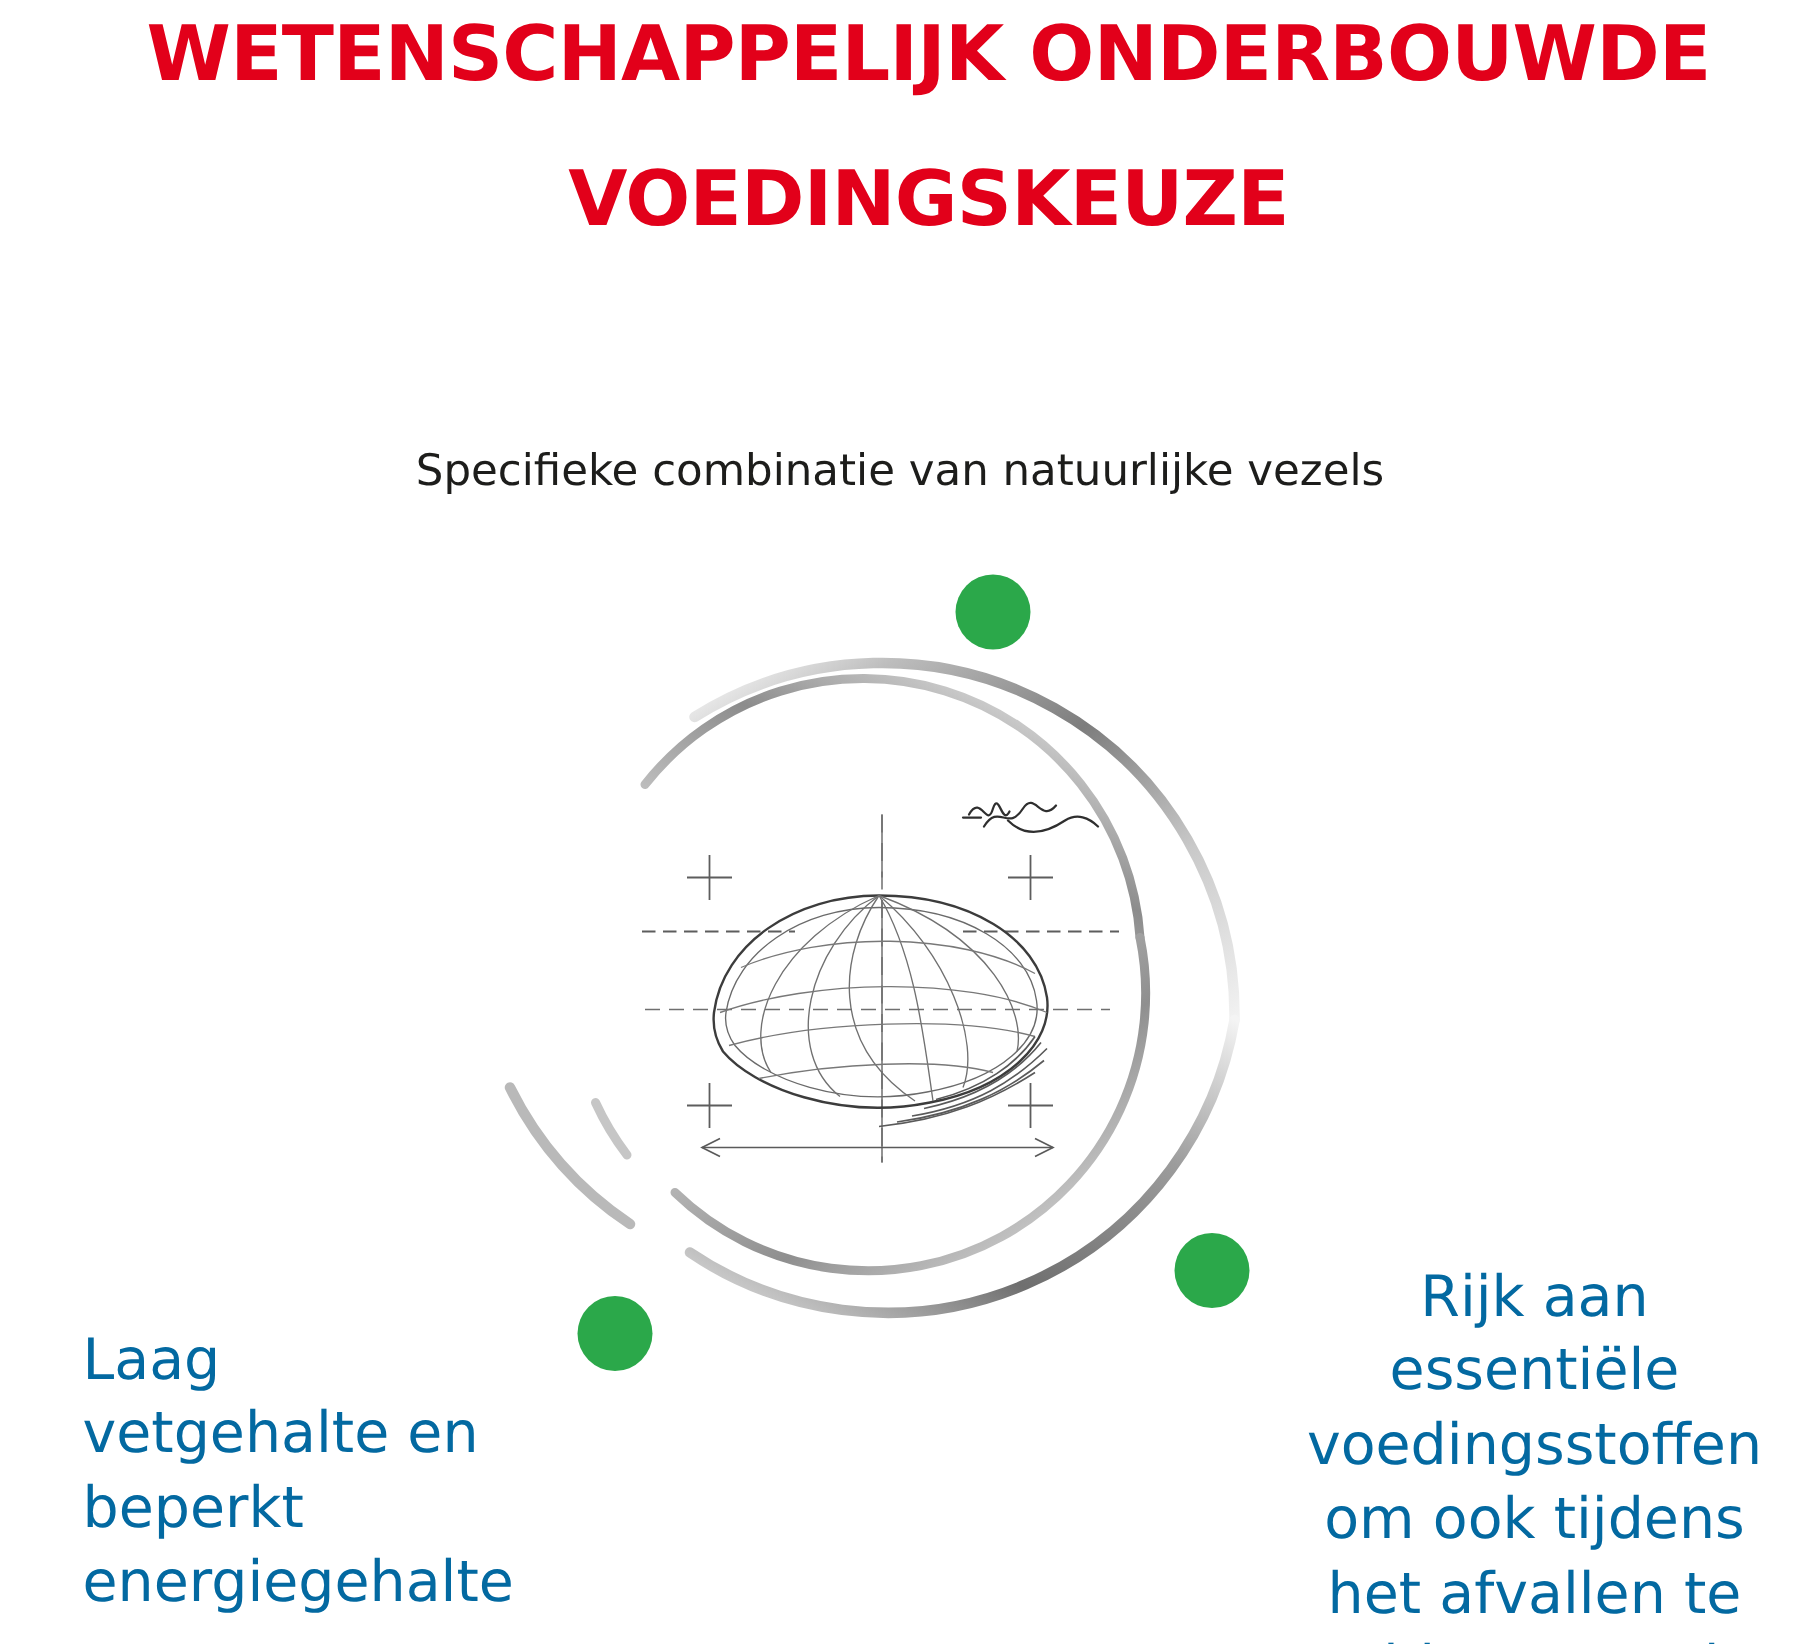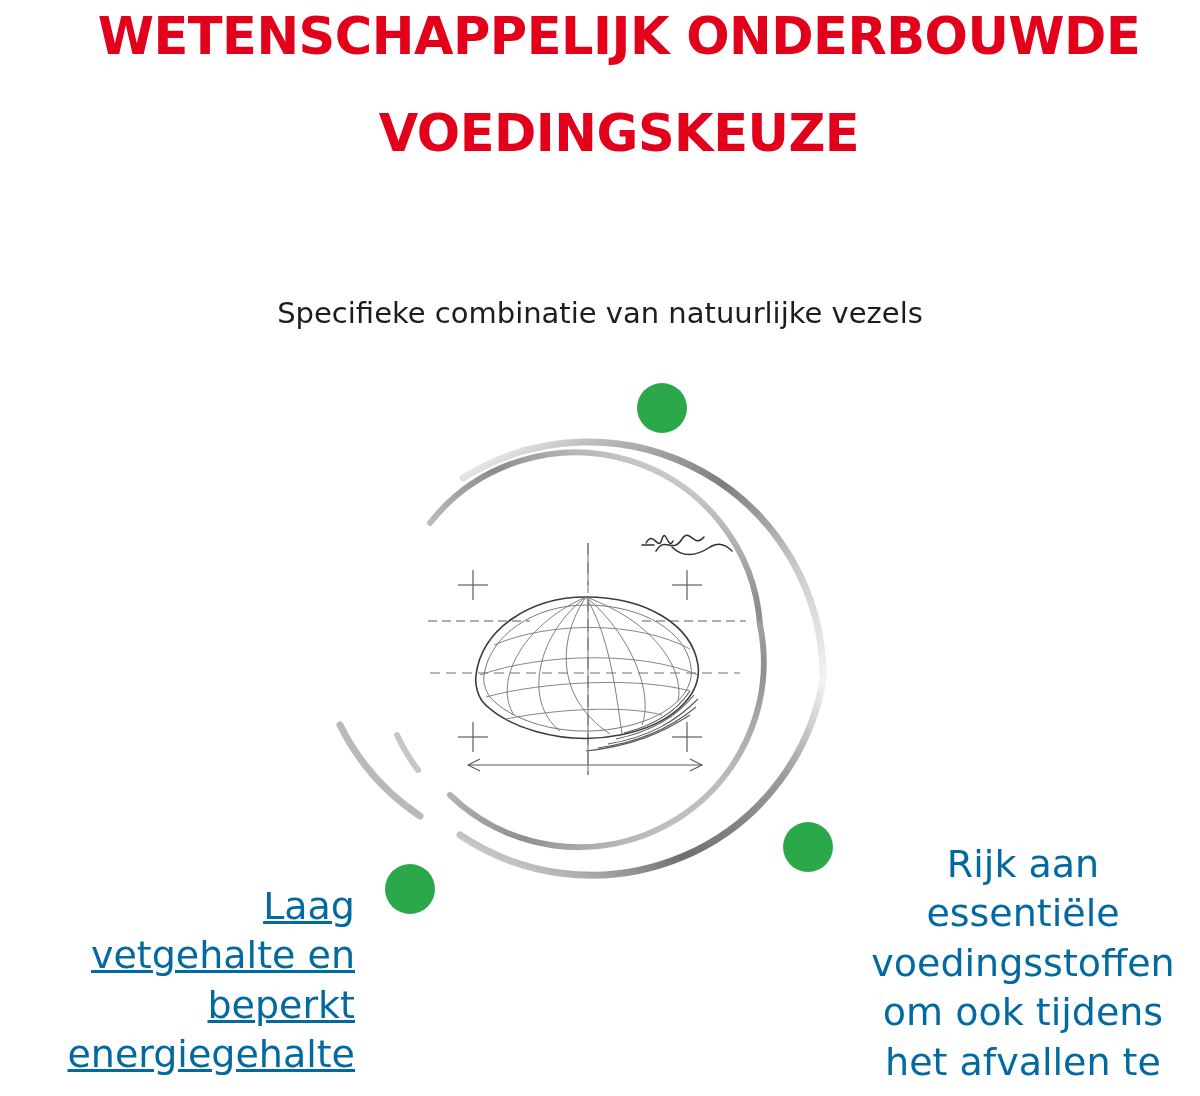--- a/index.html
+++ b/index.html
@@ -82,22 +82,21 @@
   .caption {
     position: absolute;
     font-size: 38px;
     color: #0369a1;
     line-height: 1.3;
   }
   #caption-left {
     left: 55px;
     top: 882px;
     width: 300px;
-    text-align: right;
-    text-decoration: underline;
+    text-align: left;
   }
   #caption-right {
     left: 858px;
     top: 840px;
     width: 330px;
     text-align: center;
   }
 </style>
 </head>
 <body>

